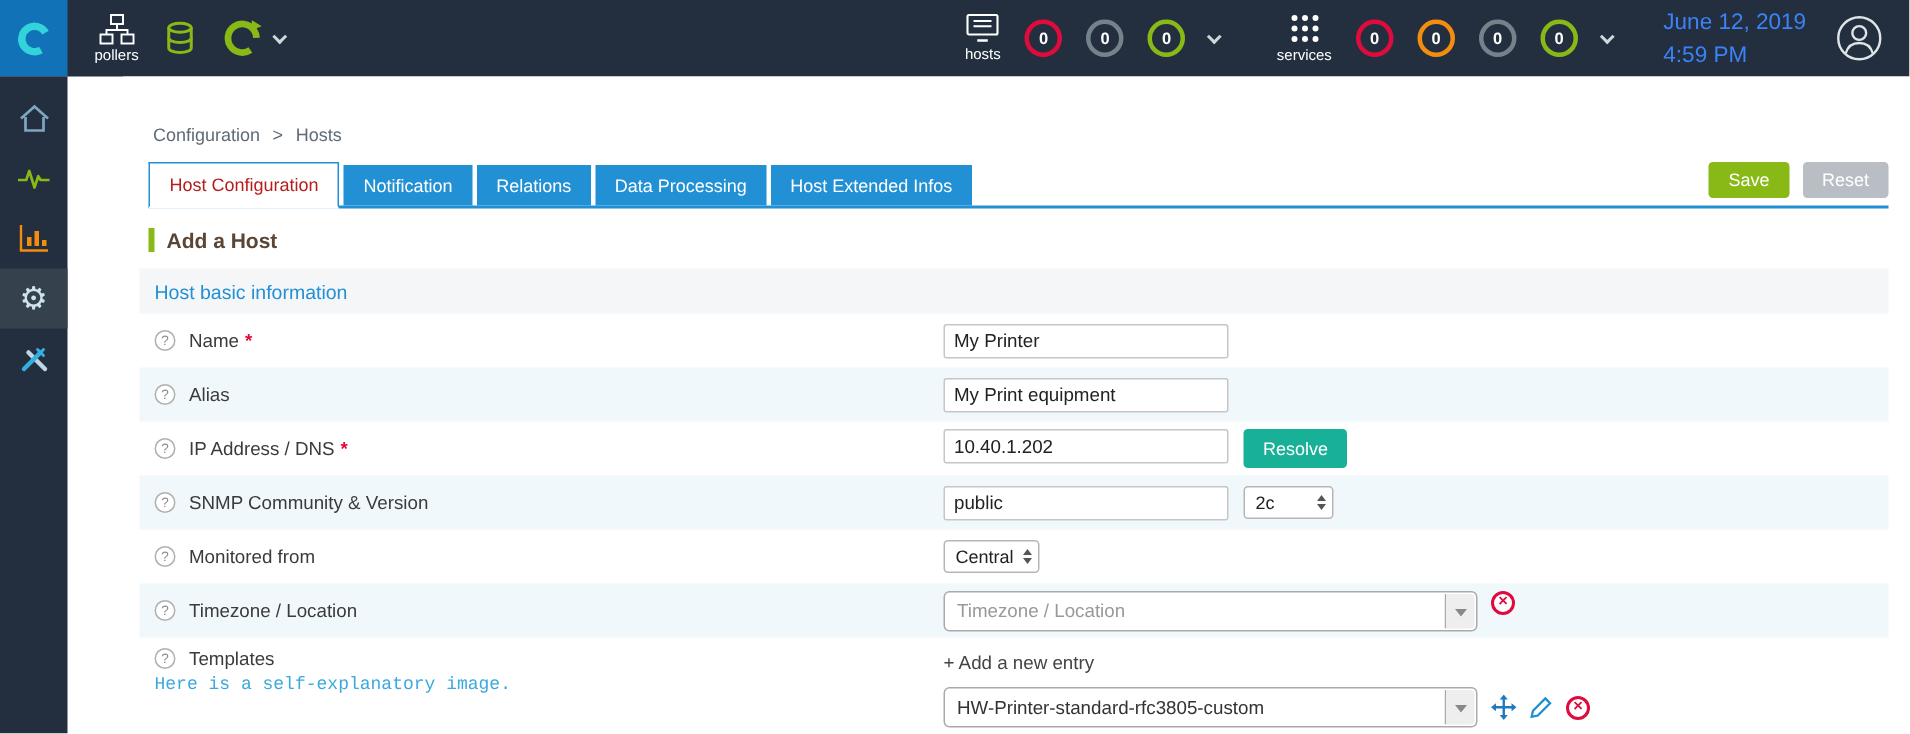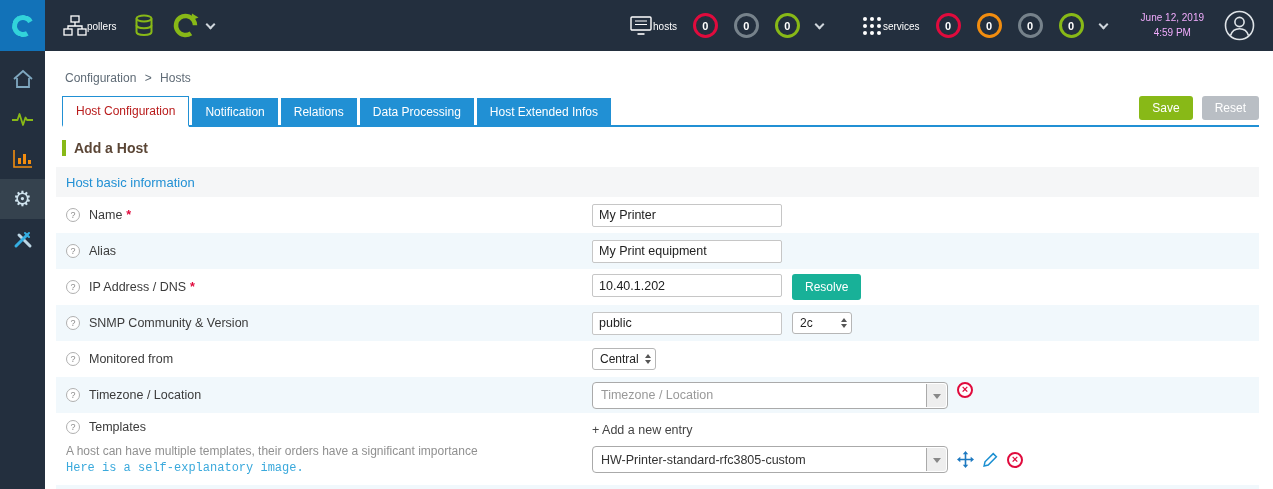--- a/index.html
+++ b/index.html
@@ -4,44 +4,44 @@
 <style>
   * { margin:0; padding:0; box-sizing:border-box; }
   html,body { width:1273px; height:489px; overflow:hidden; background:#fff;
               font-family:"Liberation Sans", sans-serif; }
   .app { width:1273px; height:489px; display:flex; flex-direction:column; }
 
   
   .topbar { height:51px; background:#232f3e; display:flex; align-items:center; flex-shrink:0; color:#fff; }
   .logo-tile { width:45px; height:51px; background:#1272b8; display:flex; align-items:center; justify-content:center; cursor:pointer; flex-shrink:0; }
   .logo-c { width:22px; height:22px; border-radius:50%; border:5px solid #32d3da; border-right-color:transparent; transform:rotate(15deg); }
-  .top-item { display:flex; flex-direction:row; align-items:center; justify-content:center; margin-left:18px; cursor:pointer; }
+  .top-item { display:flex; flex-direction:column; align-items:center; justify-content:center; margin-left:18px; cursor:pointer; }
   .top-label { font-size:10px; color:#fff; margin-top:2px; }
   .inline-group { display:flex; align-items:center; }
   .chev { width:7px; height:7px; border-left:2px solid #cfd6dc; border-bottom:2px solid #cfd6dc; transform:rotate(-45deg); margin:-3px 0 0 8px; cursor:pointer; }
   .counter-group { display:flex; align-items:center; }
   .counter-group.hosts { margin-left:auto; }
   .counter-group.services { margin-left:38px; }
   .badge { width:25px; height:25px; border-radius:50%; border:3px solid #999; display:flex; align-items:center; justify-content:center;
            font-size:11px; font-weight:bold; color:#fff; margin:0 8px; cursor:pointer; background:transparent; }
   .badge.red    { border-color:#e00b3d; }
   .badge.orange { border-color:#f28d0f; }
   .badge.gray   { border-color:#76828b; }
   .badge.green  { border-color:#88b917; }
-  .clock { text-align:center; font-size:10px; line-height:1.45; margin:0 20px 0 34px; color:#f0abfc; }
+  .clock { font-size:15px; line-height:1.45; margin:0 20px 0 34px; color:#3b82f6; }
   .user-wrap { margin-right:18px; cursor:pointer; display:flex; align-items:center; }
 
   
   .body { flex:1; display:flex; min-height:0; }
   .sidebar { width:45px; background:#232f3e; padding-top:8px; display:flex; flex-direction:column; align-items:center; flex-shrink:0; }
   .side-item { width:45px; height:40px; display:flex; align-items:center; justify-content:center; cursor:pointer; }
   .side-item.active { background:#35424e; }
   .gear-glyph { font-size:21px; color:#cfe3ee; line-height:1; font-family:"DejaVu Sans", sans-serif; }
 
-  .main { flex:1; background:#fff; padding:4px 14px 0 11px; min-width:0; }
+  .main { flex:1; background:#fff; padding:16px 14px 0 11px; min-width:0;margin-left:37px; }
 
   .breadcrumb { padding:16px 0 11px 9px; font-size:12px; color:#5f6b76; }
   .breadcrumb .crumb { cursor:pointer; }
   .breadcrumb .sep { margin:0 5px; color:#5f6b76; }
 
   .tabbar { margin-left:6px; display:flex; align-items:flex-end; border-bottom:2px solid #2190d4; }
   .tab { background:#2190d4; color:#fff; font-size:12px; padding:7px 13px 6px; margin-right:3px; cursor:pointer; white-space:nowrap; }
   .tab.active { background:#fff; color:#b91c1c; border:1px solid #2190d4; border-bottom:2px solid #fff; margin-bottom:-2px; padding-bottom:7px; }
   .tab-actions { margin-left:auto; display:flex; align-items:center; padding-bottom:5px; }
   .btn { border:none; border-radius:3px; color:#fff; font-size:12px; padding:5px 13px; cursor:pointer; font-family:inherit; }
@@ -329,21 +329,20 @@
             <span class="del-icon">×</span>
           </div>
         </div>
 
         <div class="frow templates">
           <div class="fl block">
             <div class="label-line">
               <span class="help">?</span>
               <span>Templates</span>
             </div>
-            <div class="helper-text">A host can have multiple templates, their orders have a significant importance</div>
             <div class="helper-link">Here is a self-explanatory image.</div>
           </div>
           <div class="fr block">
             <span class="add-entry">+ Add a new entry</span>
             <div class="tpl-line">
               <div class="select2">
                 <span class="value">HW-Printer-standard-rfc3805-custom</span>
                 <span class="arrow-box">
                     <i></i>
                   </span>

